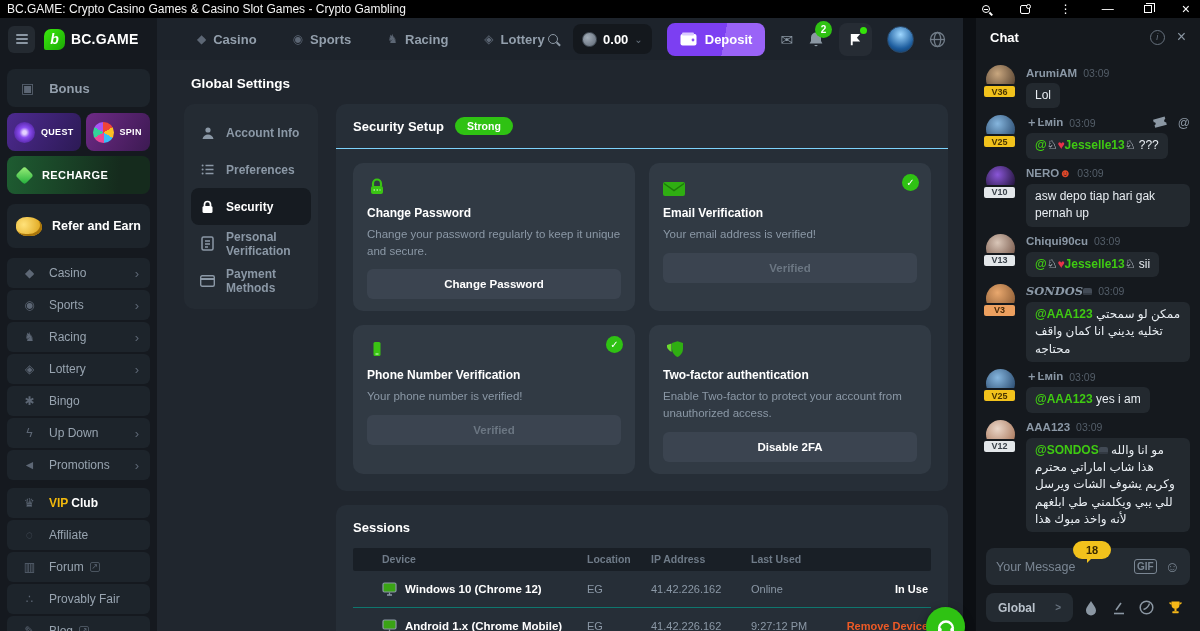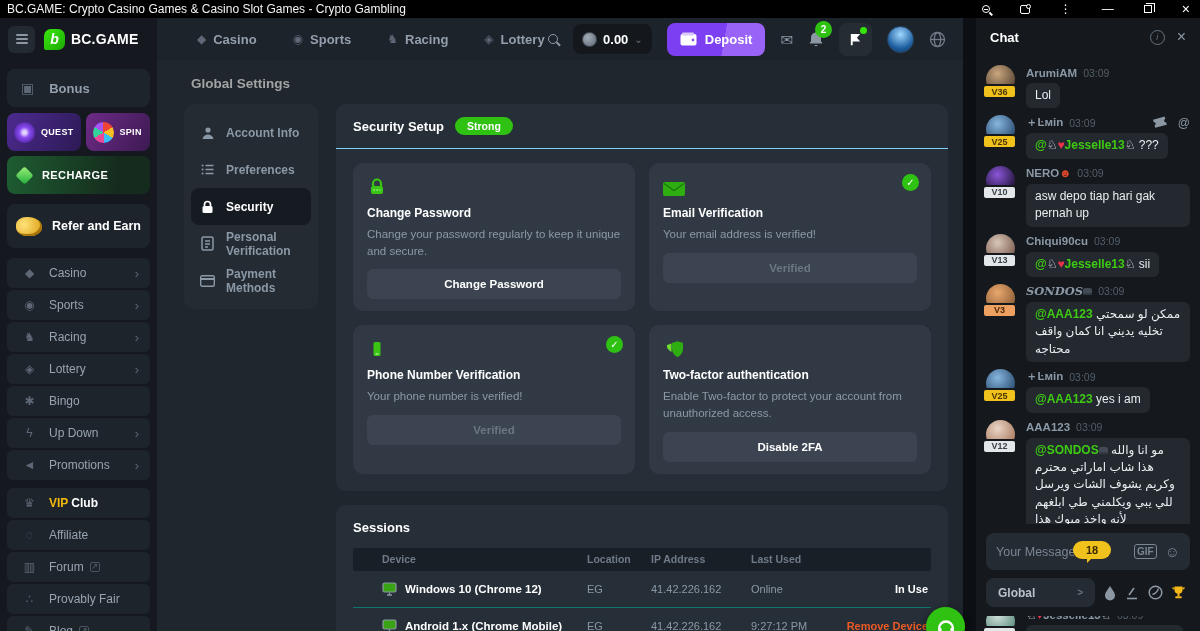--- a/index.html
+++ b/index.html
@@ -73,21 +73,21 @@
   .sb-item{height:30px;background:#1d242b;border-radius:6px;display:flex;align-items:center;padding:0 11px 0 14px;margin-bottom:2px;cursor:pointer}
   .sb-item .ic{width:17px;color:#5d6775;font-size:12px;text-align:center;flex:none}
   .sb-item .lbl{margin-left:11px;color:#98a4b0;font-size:12px;font-weight:500;white-space:nowrap}
   .sb-item .chevr{margin-left:auto;color:#5d6775;font-size:13px}
   .sb-sep{height:6px}
   .vip-v{color:#f2b90d;font-weight:800}.vip-c{color:#fff;font-weight:800;margin-left:3px}
   .ext{margin-left:6px;color:#5d6775;font-size:8px;border:1px solid #4a545f;border-radius:2px;width:10px;height:10px;line-height:8px;text-align:center;display:inline-block;flex:none}
 
   
   .main{flex:1;background:#20262e;padding:13px 15px 0 27px;position:relative;overflow:hidden;min-width:0}
-  .gs-title{color:#a3a3a3;font-weight:700;font-size:13.5px;margin:3px 0 13px 7px}
+  .gs-title{color:#ffffff;font-weight:700;font-size:13.5px;margin:3px 0 13px 7px}
   .settings-row{display:flex;gap:18px;align-items:flex-start}
   .smenu{width:134px;background:#242b33;border-radius:10px;padding:10px 7px;flex:none}
   .smenu-item{height:37px;border-radius:8px;display:flex;align-items:center;gap:11px;padding:0 9px;color:#8b98a6;font-size:12px;font-weight:600;cursor:pointer}
   .smenu-item.active{background:#161b21;color:#fff}
   .smenu-item .ic{width:15px;display:flex;justify-content:center;flex:none}
   .spanel{flex:1;background:#262e37;border-radius:10px;overflow:hidden}
   .spanel-head{display:flex;align-items:center;gap:11px;padding:13px 17px;border-bottom:1px solid #7dd3fc}
   .spanel-head b{color:#fff;font-size:13px;font-weight:700}
   .badge-strong{background:#2fc213;color:#fff;font-size:10.5px;font-weight:700;border-radius:10px;padding:3px 12px}
   .cards{display:grid;grid-template-columns:1fr 1fr;gap:14px;padding:14px 17px 17px}
@@ -134,28 +134,28 @@
   .uname{color:#8b98a6;font-size:11.5px;font-weight:700;cursor:pointer;white-space:nowrap}
   .uname.fancy{font-family:"DejaVu Serif",serif;font-style:italic}
   .mtime{color:#545e69;font-size:10.5px}
   .msg-actions{margin-left:auto;display:flex;gap:11px;color:#8b97a3;font-size:12px;align-items:center}
   .bubble{display:inline-block;background:#23292f;border-radius:6px;padding:4px 9px;margin-top:3px;color:#e8edf2;font-size:12px;line-height:1.45;max-width:100%}
   .mention{color:#3fca12;font-weight:600;cursor:pointer}
   .e-uni{color:#e6eef8}.e-heart{color:#e8334a}.e-demon{color:#e0482a}
   .e-hat{display:inline-block;width:9px;height:7px;background:#424a55;border-radius:2px 2px 1px 1px;border-bottom:2px solid #333a43;vertical-align:baseline}
   .unread{position:absolute;left:97px;top:523px;background:#f2c21c;color:#3a2a00;font-weight:800;font-size:11px;border-radius:11px;padding:3px 13px;z-index:5;cursor:pointer}
   .unread::after{content:'';position:absolute;bottom:-4px;left:14px;border:4px solid transparent;border-top-color:#f2c21c;border-left-color:#f2c21c}
-  .chat-bottom{position:absolute;left:0;right:0;bottom:15px;background:#15191e;padding:9px 10px 9px;z-index:4}
+  .chat-bottom{position:absolute;left:0;right:0;bottom:0;background:#15191e;padding:9px 10px 9px;z-index:4}
   .msg-input{height:37px;background:#242b32;border-radius:8px;display:flex;align-items:center;padding:0 10px;gap:8px}
   .msg-input input{flex:1;background:none;border:none;outline:none;color:#cfd6dc;font-size:12.5px;font-family:inherit;min-width:0}
   .msg-input input::placeholder{color:#7a8693}
   .gif-badge{color:#7a8693;border:1.5px solid #7a8693;border-radius:3px;font-size:10px;font-weight:800;padding:1px 2px;cursor:pointer;flex:none}
   .smiley{color:#7a8693;font-size:15px;cursor:pointer;line-height:1}
   .chat-toolbar{display:flex;align-items:center;margin-top:8px}
-  .global-btn{width:109px;height:29px;background:#242b32;border-radius:8px;display:flex;align-items:center;justify-content:space-between;padding:0 12px;color:#b9c2cb;font-size:12px;font-weight:600;cursor:pointer;border:none;flex:none}
+  .global-btn{width:87px;height:29px;background:#242b32;border-radius:8px;display:flex;align-items:center;justify-content:space-between;padding:0 12px;color:#b9c2cb;font-size:12px;font-weight:600;cursor:pointer;border:none;flex:none}
   .tb-ics{flex:1;display:flex;justify-content:space-around;align-items:center;padding-left:4px}
   .tb-ics .tic{cursor:pointer;display:flex}
 </style>
 </head>
 <body>
 
 <div class="titlebar">
   <span class="tb-title">BC.GAME: Crypto Casino Games &amp; Casino Slot Games - Crypto Gambling</span>
   <span class="tb-controls">
     <span class="mag"></span>

